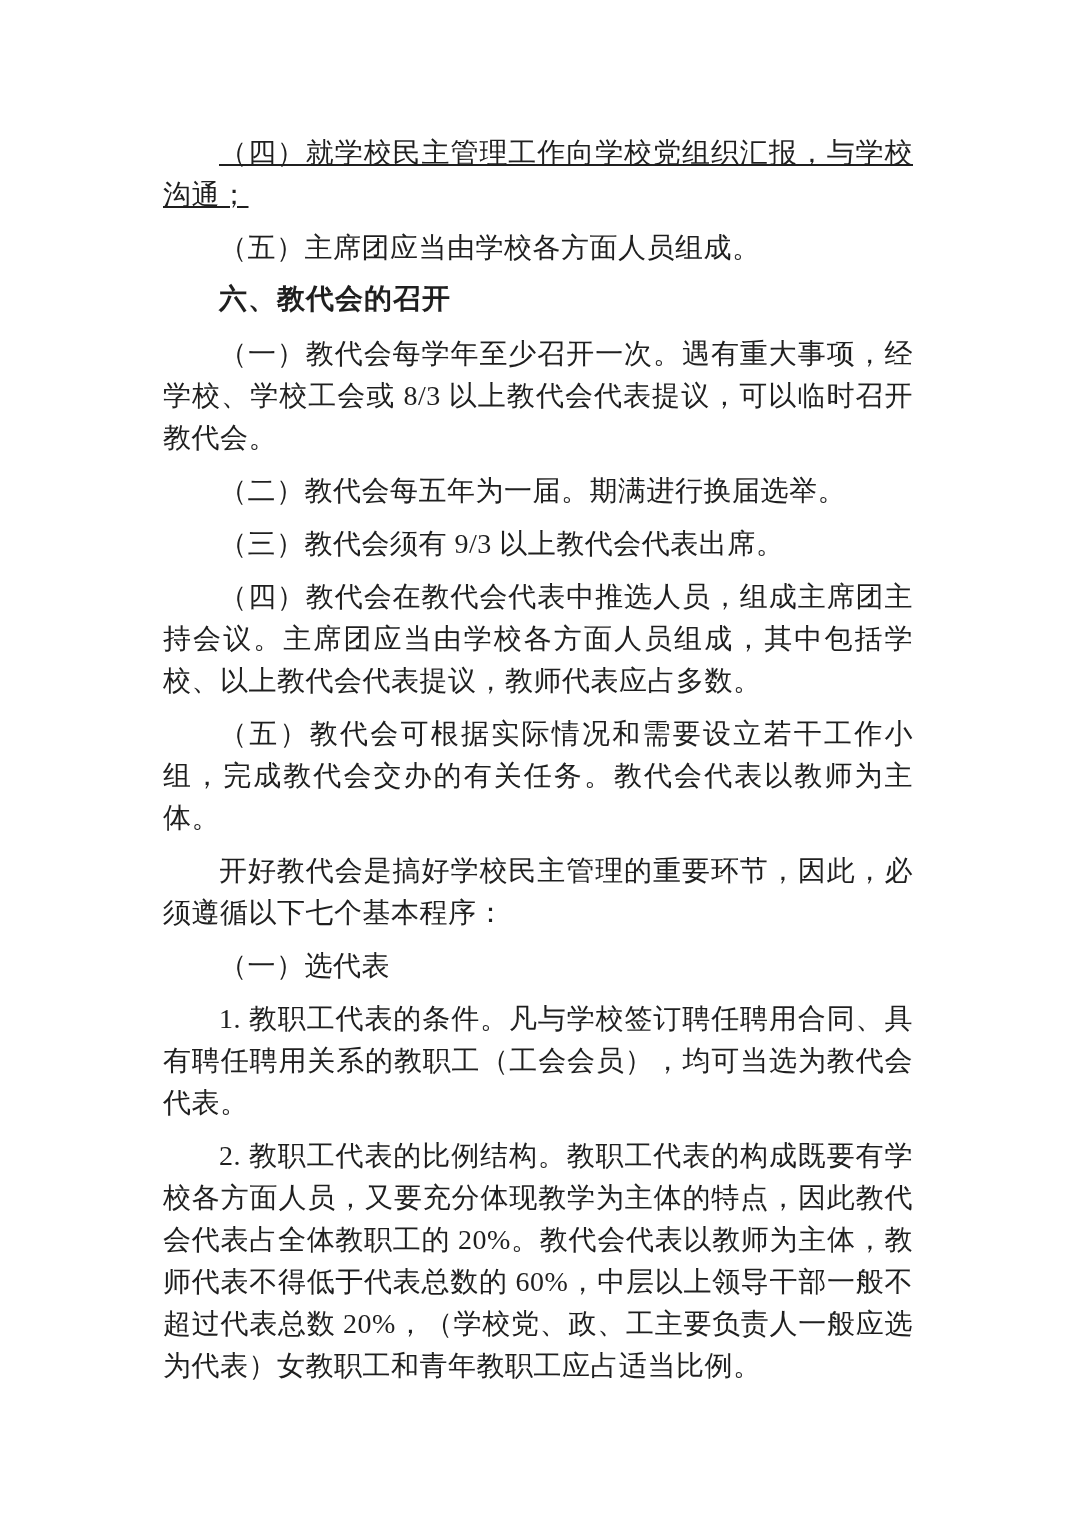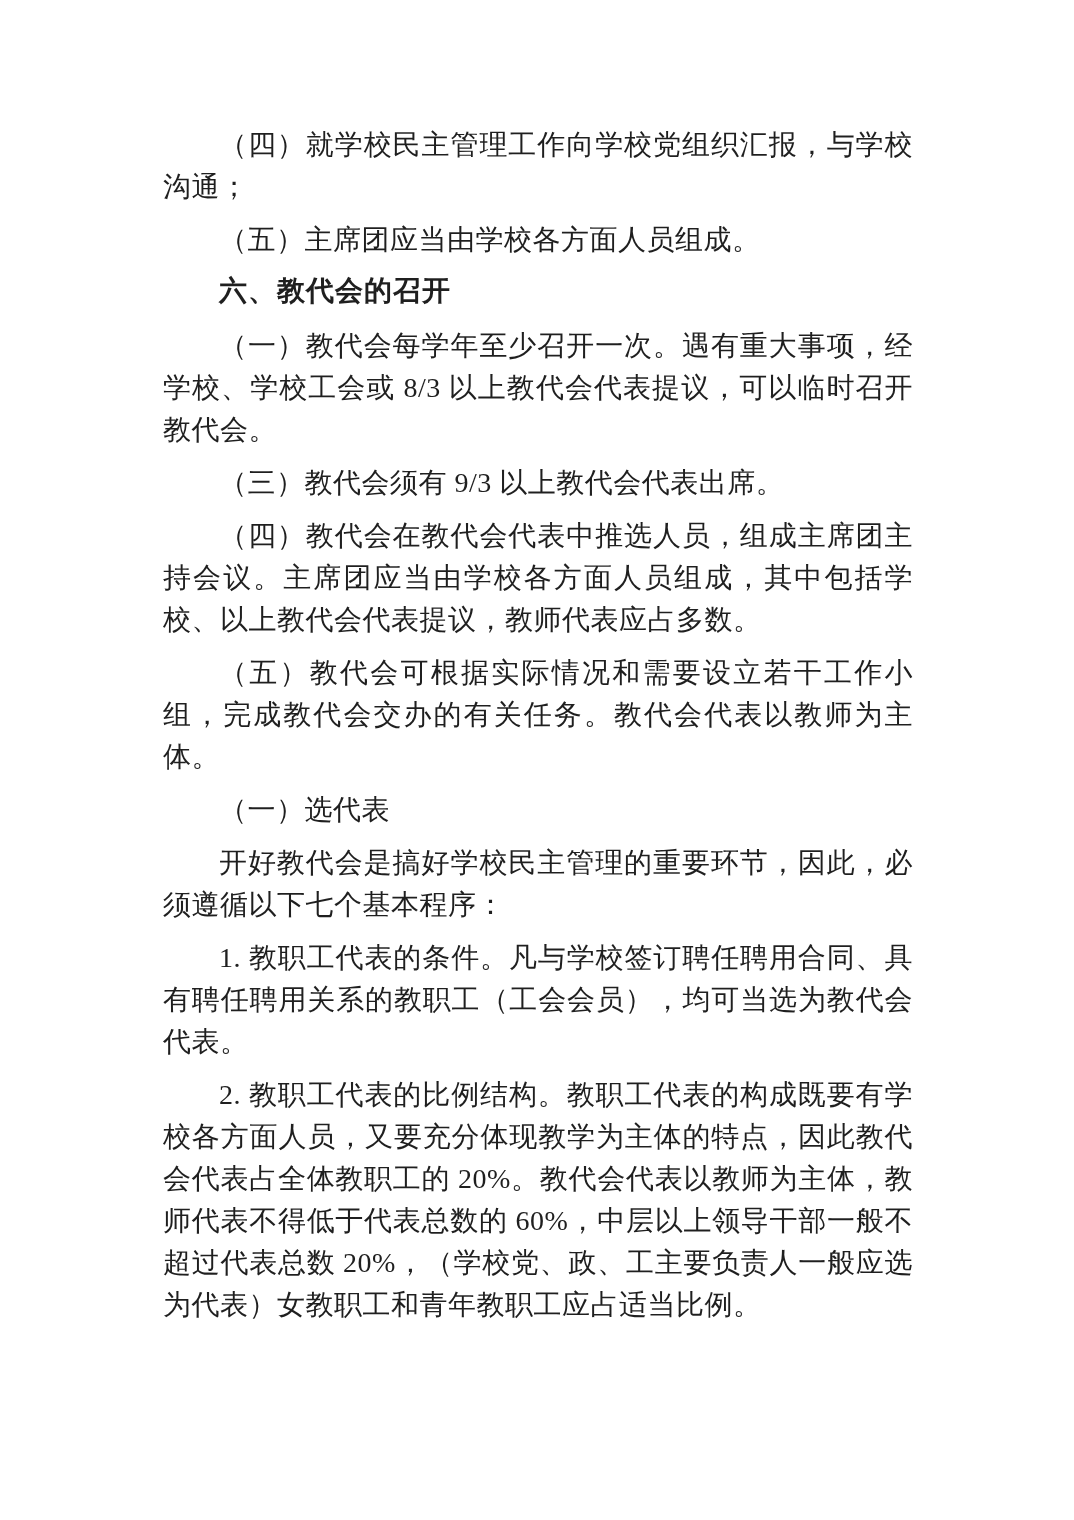--- a/index.html
+++ b/index.html
@@ -26,38 +26,40 @@
     color: #1f1f1f;
     text-align: justify;
     text-justify: inter-ideograph;
     letter-spacing: 0.5px;
   }
   .content p {
     margin: 11px 0;
     text-indent: 2em;
   }
   .content p:first-child {
-    margin-top: 0;
+    margin-top: 8px;
+    text-decoration: underline;
   }
   .content p.heading {
     font-weight: bold;
     font-family: Liberation Mono, monospace;
     letter-spacing: 1px;
   }
 </style>
 </head>
 <body>
 
 <div class="page">
   <div class="content">
       <p class="body">（四）就学校民主管理工作向学校党组织汇报，与学校沟通；</p>
       <p class="body">（五）主席团应当由学校各方面人员组成。</p>
       <p class="heading">六、教代会的召开</p>
       <p class="body">（一）教代会每学年至少召开一次。遇有重大事项，经学校、学校工会或 8/3 以上教代会代表提议，可以临时召开教代会。</p>
+      <p class="body">（二）教代会每五年为一届。期满进行换届选举。</p>
       <p class="body">（三）教代会须有 9/3 以上教代会代表出席。</p>
       <p class="body">（四）教代会在教代会代表中推选人员，组成主席团主持会议。主席团应当由学校各方面人员组成，其中包括学校、以上教代会代表提议，教师代表应占多数。</p>
       <p class="body">（五）教代会可根据实际情况和需要设立若干工作小组，完成教代会交办的有关任务。教代会代表以教师为主体。</p>
+      <p class="body">开好教代会是搞好学校民主管理的重要环节，因此，必须遵循以下七个基本程序：</p>
       <p class="body">（一）选代表</p>
-      <p class="body">开好教代会是搞好学校民主管理的重要环节，因此，必须遵循以下七个基本程序：</p>
       <p class="body">1. 教职工代表的条件。凡与学校签订聘任聘用合同、具有聘任聘用关系的教职工（工会会员），均可当选为教代会代表。</p>
       <p class="body">2. 教职工代表的比例结构。教职工代表的构成既要有学校各方面人员，又要充分体现教学为主体的特点，因此教代会代表占全体教职工的 20%。教代会代表以教师为主体，教师代表不得低于代表总数的 60%，中层以上领导干部一般不超过代表总数 20%，（学校党、政、工主要负责人一般应选为代表）女教职工和青年教职工应占适当比例。</p>
     </div>
 </div>
 
 </body></html>

